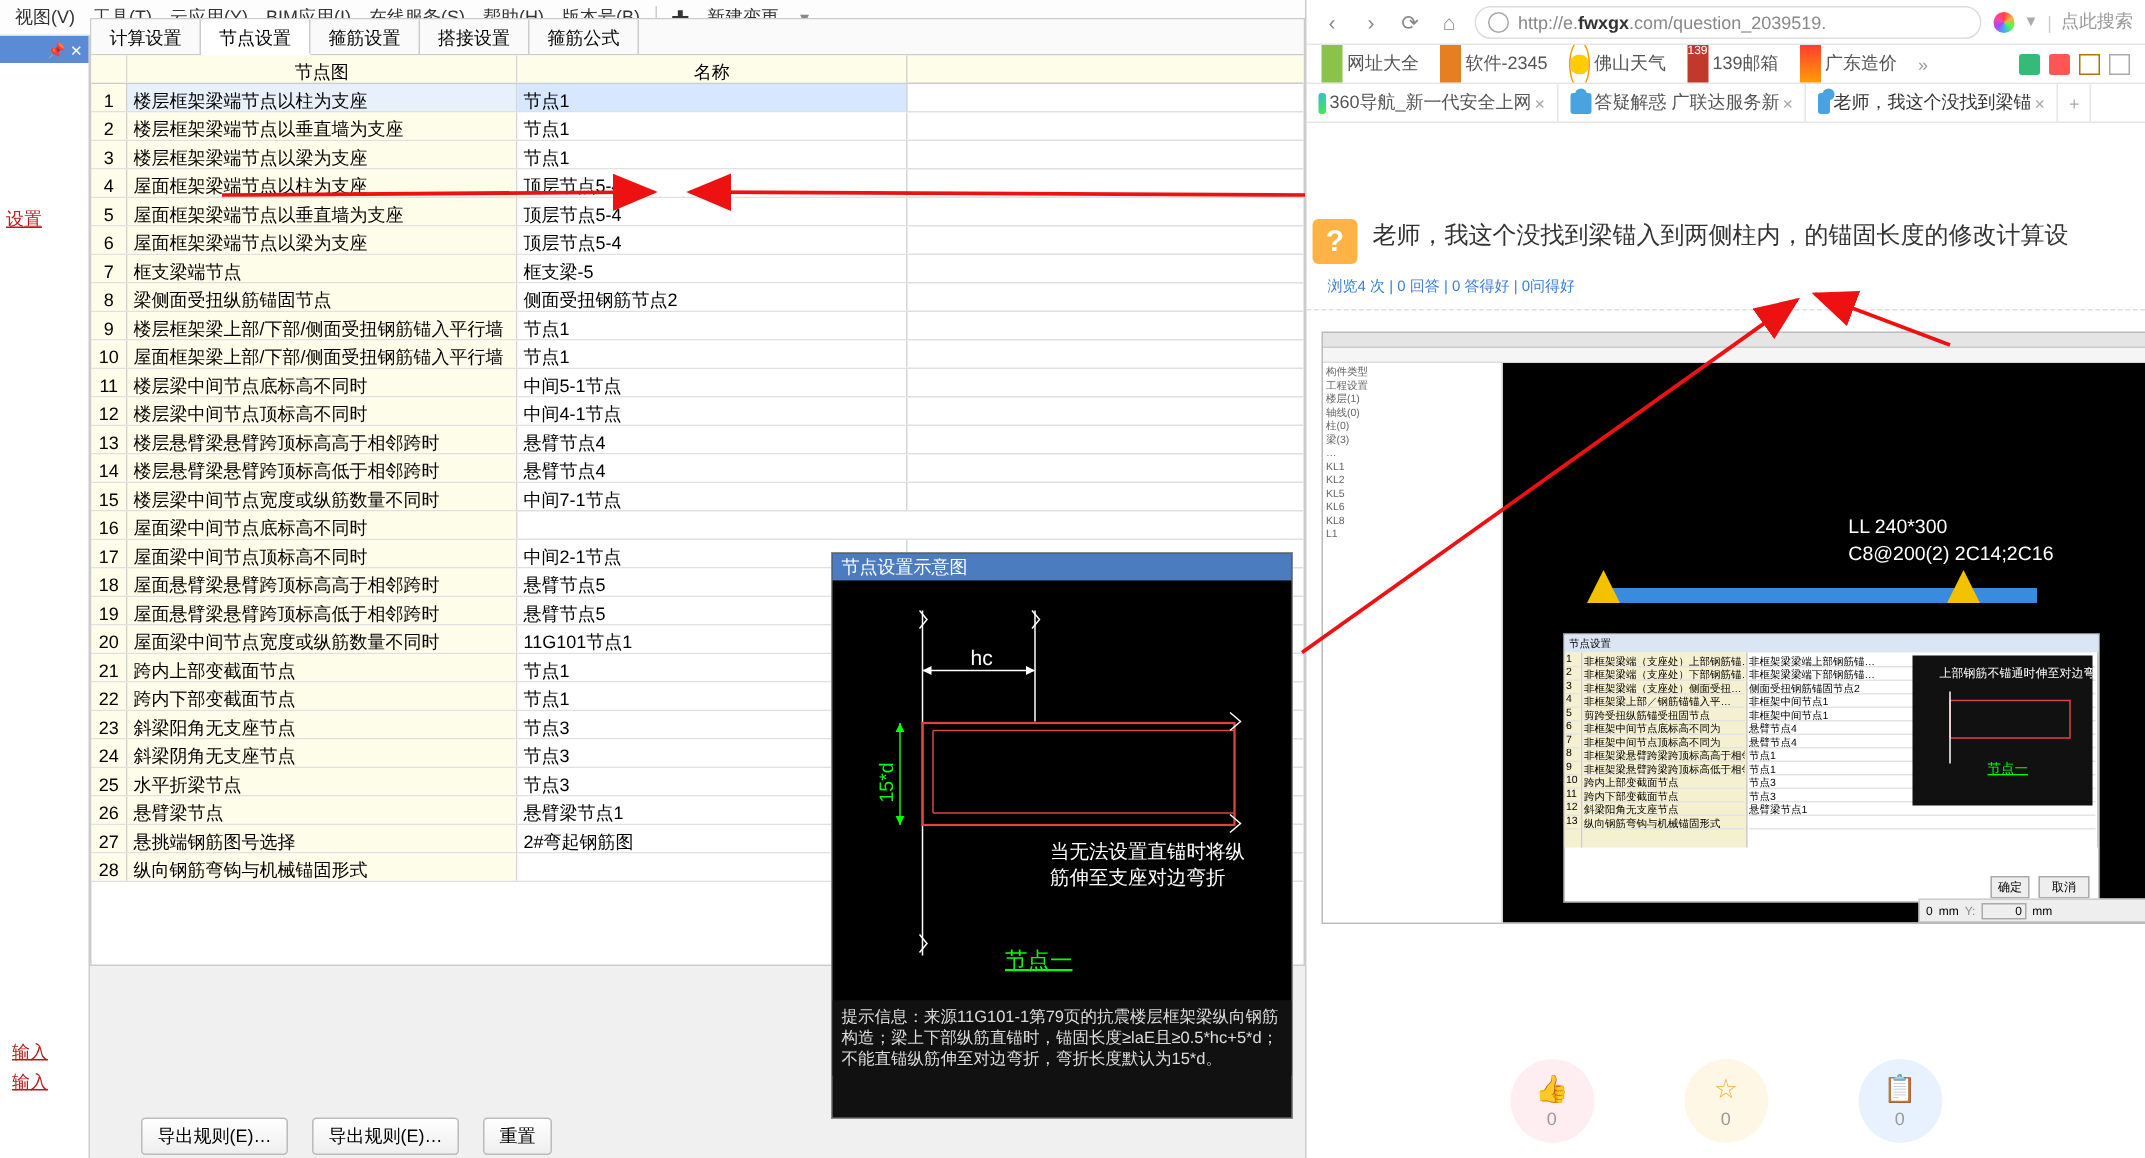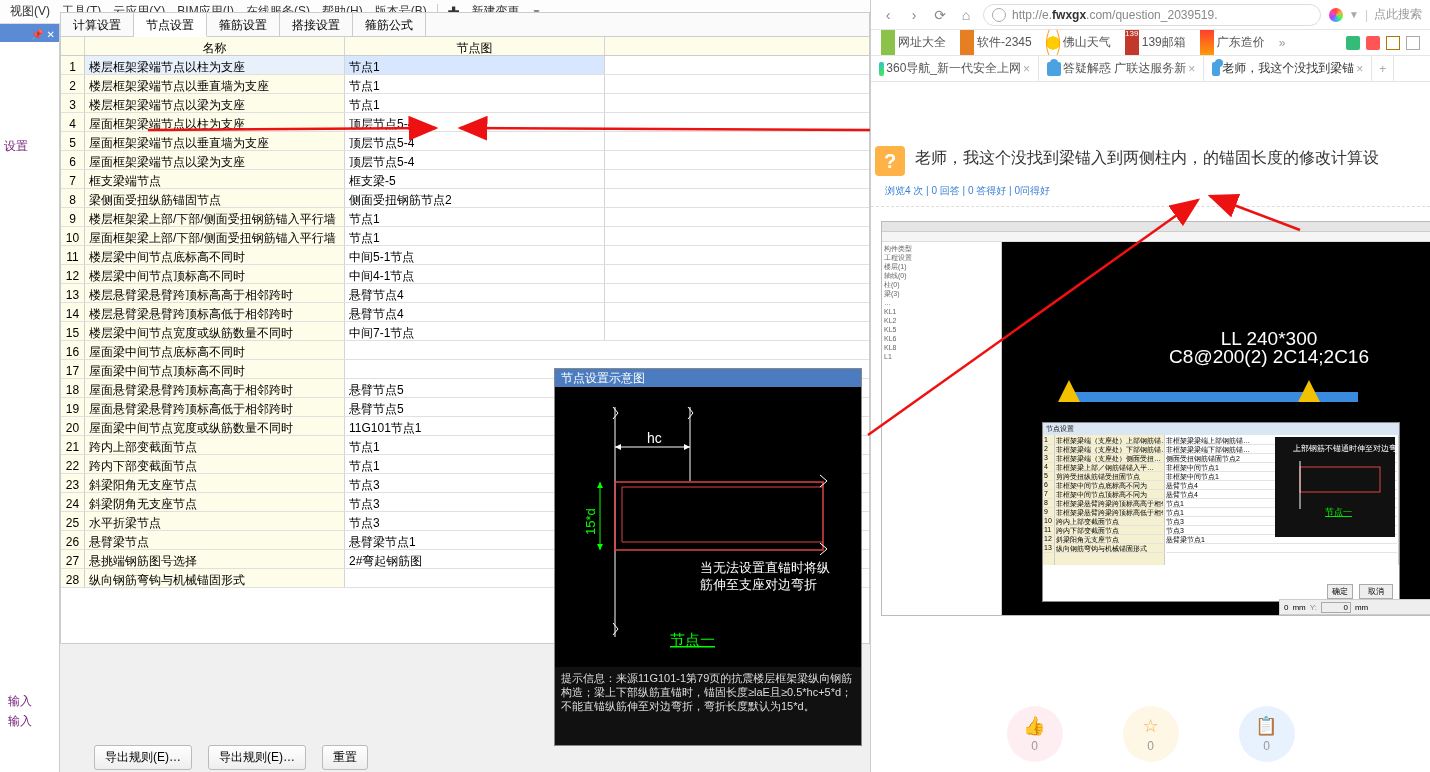--- a/index.html
+++ b/index.html
@@ -12,21 +12,21 @@
 .topmenu .right { margin-left: auto; display: flex; align-items: center; gap: 8px; }
 .login-icon { width: 14px; height: 14px; background: #2a7ac9; border-radius: 2px; display: inline-block; }
 .bell-icon { width: 12px; height: 14px; background: #4a90d9; clip-path: polygon(50% 0, 85% 30%, 85% 60%, 100% 80%, 0 80%, 15% 60%, 15% 30%); display: inline-block; }
 .sugg-icon { width: 14px; height: 12px; background: #f7c948; border-radius: 2px; display: inline-block; }
 .plus-icon { color: #3a8a3a; font-weight: bold; font-size: 14px; }
 
 
 .left-sidebar { position: absolute; top: 24px; left: 0; width: 60px; height: 748px; background: #fff; border-right: 1px solid #ccc; }
 .lshead { background: #5b8bd5; color: #fff; font-size: 11px; height: 18px; line-height: 18px; padding-left: 4px; position: relative; }
 .lshead .pin { position: absolute; right: 4px; top: 2px; font-size: 10px; }
-.lsitem { padding: 6px 4px 40px 4px; color: #701a75; }
+.lsitem { padding: 6px 4px 40px 4px; color: #b91c1c; text-decoration: underline; }
 .lsitem.bottom { position: absolute; bottom: 2px; left: 4px; }
 
 
 .main { position: absolute; top: 12px; left: 60px; width: 810px; height: 632px; background: #fff; border: 1px solid #ccc; }
 
 
 .tabs1 { display: flex; height: 24px; border-bottom: 1px solid #ccc; background: #fafafa; white-space: nowrap; }
 .tab1 { padding: 4px 12px; border-right: 1px solid #ccc; cursor: pointer; font-size: 12px; }
 .tab1.active { background: #fff; border-bottom: 2px solid #fff; margin-bottom: -1px; font-weight: 500; }
 
@@ -108,21 +108,21 @@
 
 .qimg { margin: 14px 10px; width: 100%; border: 1px solid #bbb; height: 395px; position: relative; background: #f7f7f7; overflow: hidden; }
 .qimg .toolbar { height: 10px; background: #e5e5e5; border-bottom: 1px solid #ccc; }
 .qimg .toolbar2 { height: 10px; background: #f5f5f5; border-bottom: 1px solid #ddd; }
 .qimg .content { position: absolute; top: 20px; left: 0; right: 0; bottom: 0; display: flex; }
 .qimg .leftpane { width: 120px; background: #fff; border-right: 1px solid #ccc; font-size: 7px; padding: 2px; line-height: 9px; overflow: hidden; color: #666; }
 .qimg .rightcanvas { flex: 1; background: #000; position: relative; }
 .beam { position: absolute; top: 150px; left: 66px; width: 290px; height: 10px; background: #3a8add; }
 .btri { position: absolute; top: 138px; width: 22px; height: 22px; background: #f2c200; clip-path: polygon(50% 0,100% 100%,0 100%); }
 .btl { left: 56px; } .btr { left: 296px; }
-.blabel { position: absolute; top: 88px; right: 70px; color: #fff; text-align: center; font-size: 19px; line-height: 18px; }
+.blabel { position: absolute; top: 100px; right: 70px; color: #fff; text-align: left; font-size: 13px; line-height: 18px; }
 .subdlg { position: absolute; top: 180px; left: 40px; width: 358px; height: 180px; background: #fff; border: 1px solid #888; font-size: 7px; }
 .subdlg .sdt { background: #dbe6f5; padding: 1px 3px; }
 .sdtable { display: flex; height: 130px; }
 .sdcol { border-right: 1px solid #ccc; padding: 1px; }
 .sdc1 { width: 12px; background: #f4f0d0; } .sdc2 { width: 110px; background: #f4f0d0; } .sdc3 { flex: 1; }
 .sdline { border-bottom: 1px solid #e3e3e3; height: 9px; overflow: hidden; white-space: nowrap; }
 .sdmini { position: absolute; top: 14px; right: 4px; width: 120px; height: 100px; background: #111; }
 .statbar { position: absolute; bottom: 0; right: 0; height: 16px; width: 160px; background: #eee; border: 1px solid #ccc; display: flex; align-items: center; font-size: 8px; gap: 4px; padding: 0 4px; }
 .tinynum { width:30px; border:1px solid #aaa; text-align:right; padding:0 2px; font-size:8px; }
 
@@ -174,22 +174,22 @@
 <div class="main">
   <div class="tabs1">
     <div class="tab1">计算设置</div>
     <div class="tab1 active">节点设置</div>
     <div class="tab1">箍筋设置</div>
     <div class="tab1">搭接设置</div>
     <div class="tab1">箍筋公式</div>
   </div>
   <div class="thead">
     <div class="th col-idx"></div>
+    <div class="th col-node">节点图</div>
     <div class="th col-name">名称</div>
-    <div class="th col-node">节点图</div>
   </div>
   <div class="tbody" id="tbody">
       <div class="tr sel">
         <div class="td col-idx">1</div>
         <div class="td col-name">楼层框架梁端节点以柱为支座</div>
         <div class="td col-node">节点1</div>
       </div>
       <div class="tr">
         <div class="td col-idx">2</div>
         <div class="td col-name">楼层框架梁端节点以垂直墙为支座</div>
@@ -260,20 +260,21 @@
         <div class="td col-name">楼层梁中间节点宽度或纵筋数量不同时</div>
         <div class="td col-node">中间7-1节点</div>
       </div>
       <div class="tr">
         <div class="td col-idx">16</div>
         <div class="td col-name">屋面梁中间节点底标高不同时</div>
       </div>
       <div class="tr">
         <div class="td col-idx">17</div>
         <div class="td col-name">屋面梁中间节点顶标高不同时</div>
+        <div class="td col-node">中间2-1节点</div>
       </div>
       <div class="tr">
         <div class="td col-idx">18</div>
         <div class="td col-name">屋面悬臂梁悬臂跨顶标高高于相邻跨时</div>
         <div class="td col-node">悬臂节点5</div>
       </div>
       <div class="tr">
         <div class="td col-idx">19</div>
         <div class="td col-name">屋面悬臂梁悬臂跨顶标高低于相邻跨时</div>
         <div class="td col-node">悬臂节点5</div>

